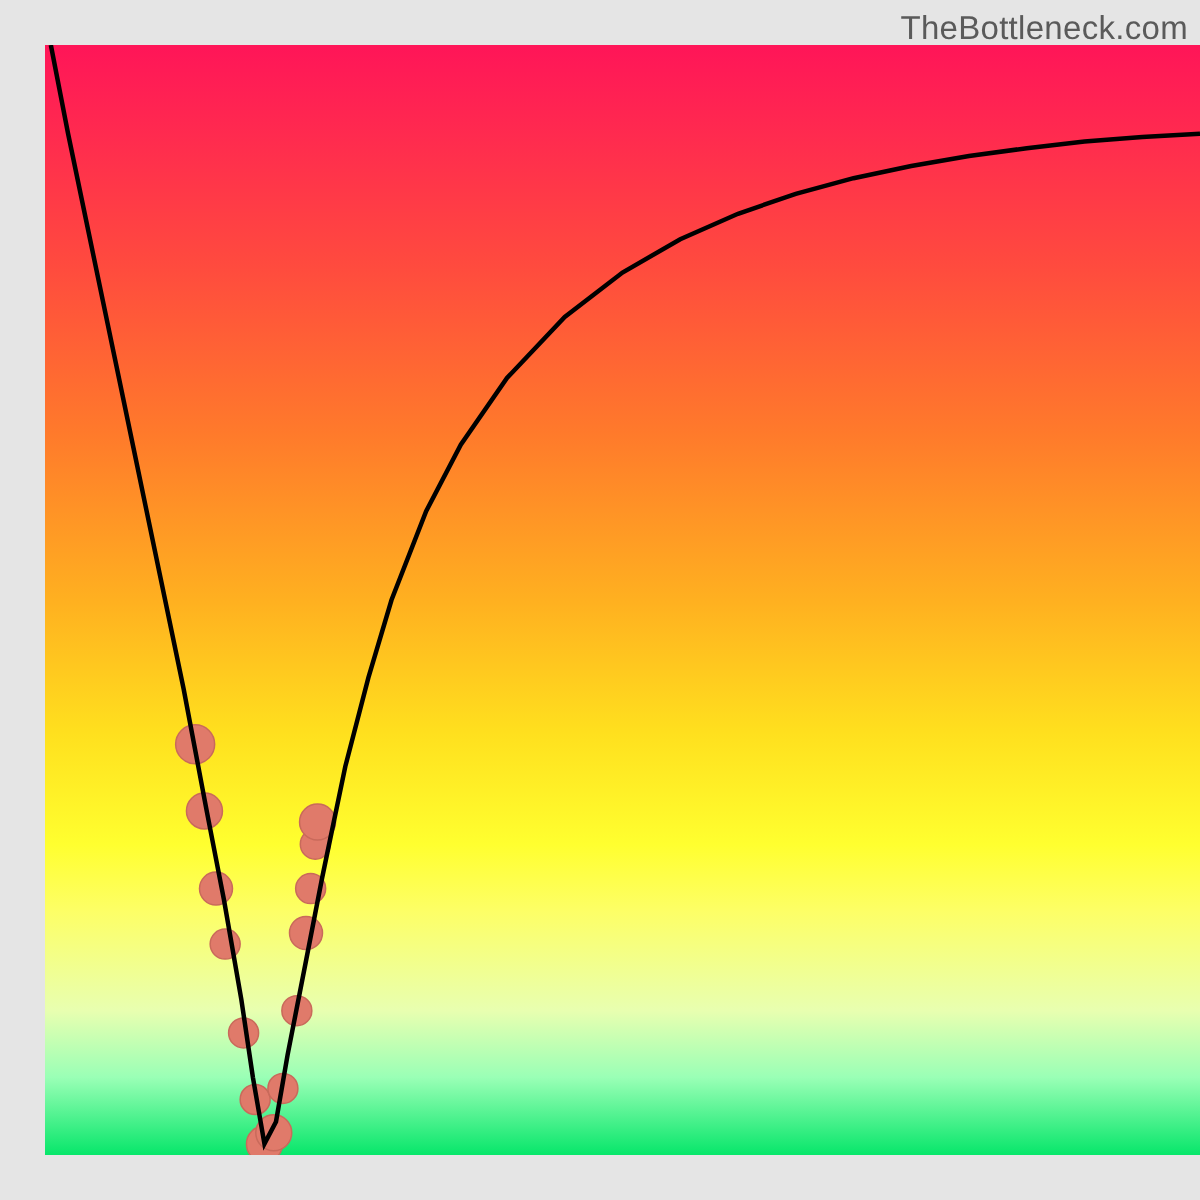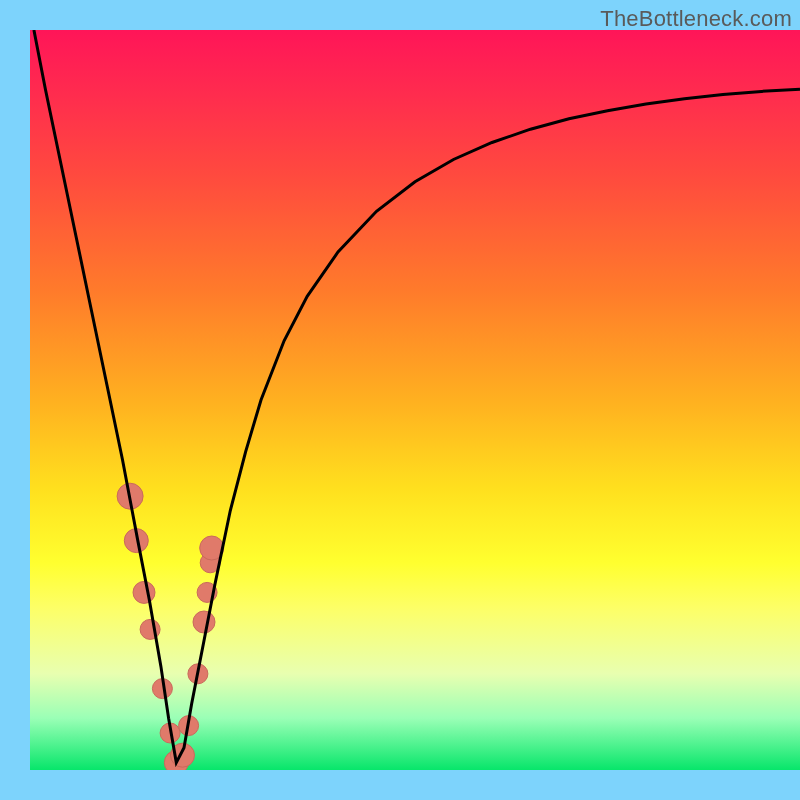--- a/index.html
+++ b/index.html
@@ -8,21 +8,21 @@
     width: 800px;
     height: 800px;
     overflow: hidden;
     background: #000;
     font-family: Arial, Helvetica, sans-serif;
   }
   .frame {
     position: relative;
     width: 800px;
     height: 800px;
-    background: #7dd3fc;
+    background: #e5e5e5;
   }
   .plot-area {
     position: absolute;
     left: 30px;
     top: 30px;
     width: 770px;
     height: 740px;
     
     background: linear-gradient(
       to bottom,

